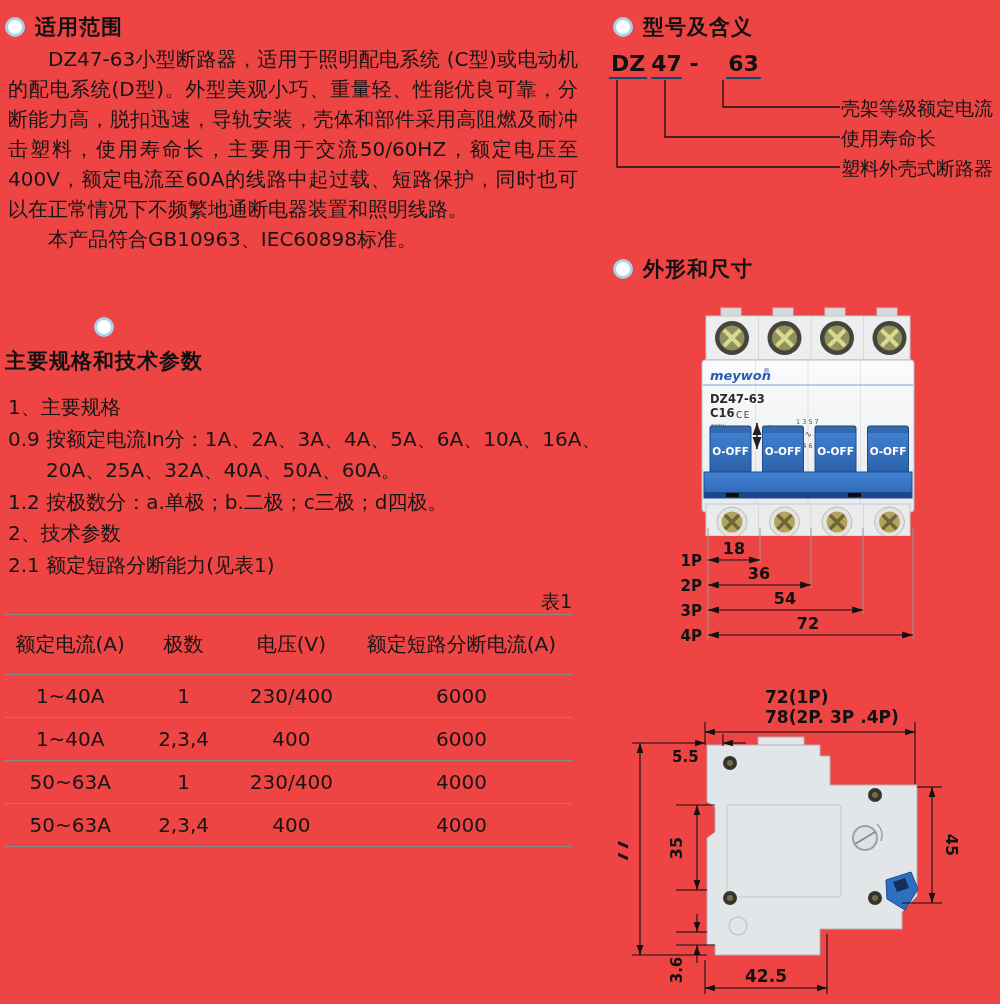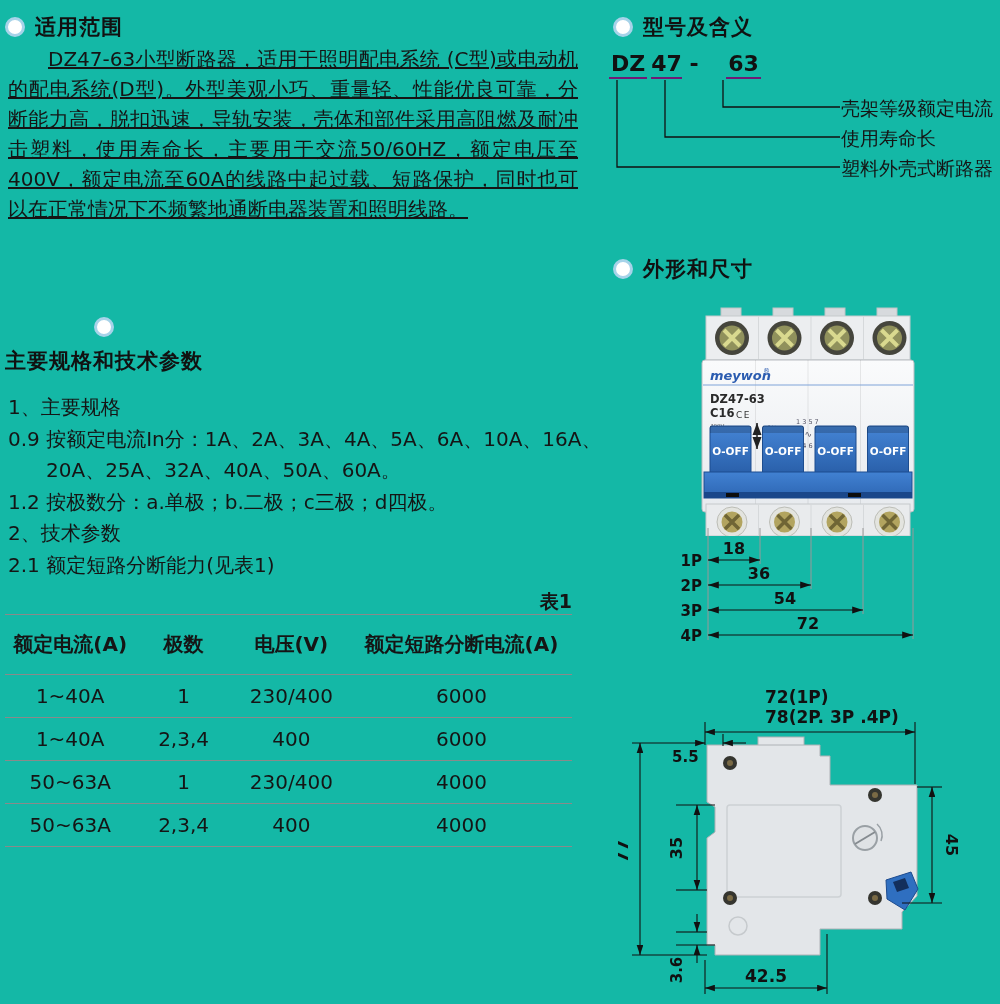--- a/index.html
+++ b/index.html
@@ -1,52 +1,53 @@
 <!DOCTYPE html>
 <html><head>
 <meta charset="utf-8">
 <style>
   html,body{margin:0;padding:0;background:#ffffff;}
   body{font-family:"DejaVu Sans","Liberation Sans",sans-serif;color:#151515;}
-  .page{position:relative;width:1000px;height:1004px;background:#14b8a6;overflow:hidden;}
+  .page{position:relative;width:1000px;height:1004px;background:#ef4444;overflow:hidden;}
   .abs{position:absolute;}
   
   .hdr{position:absolute;display:flex;align-items:center;gap:10px;}
   .ring{width:20px;height:20px;border:3px solid #a7d3e9;border-radius:50%;box-sizing:border-box;background:#fff;flex:0 0 auto;}
   .hdr-t{font-size:21px;font-weight:bold;color:#111;letter-spacing:1px;}
   
   .para{position:absolute;left:8px;top:44px;width:570px;}
-  .para p{margin:0;font-size:20px;line-height:30px;text-indent:2em;text-align:justify;text-decoration:underline;}
+  .para p{margin:0;font-size:20px;line-height:30px;text-indent:2em;text-align:justify;}
   
   .speclist{position:absolute;left:8px;top:352px;width:575px;font-size:20px;margin-top:40px;}
   .speclist div{line-height:31.5px;white-space:nowrap;}
   .speclist .cont{padding-left:38px;}
   
-  .tcaption{position:absolute;left:5px;top:589px;width:567px;text-align:right;font-size:19px;font-weight:700;}
+  .tcaption{position:absolute;left:5px;top:589px;width:567px;text-align:right;font-size:19px;font-weight:400;}
   table.dtable{position:absolute;left:5px;top:614px;width:567px;border-collapse:collapse;font-size:20px;border-top:1px solid #8a8a8a;}
-  table.dtable th{font-weight:700;height:57px;border-bottom:1px solid #8a8a8a;}
+  table.dtable th{font-weight:400;height:57px;border-bottom:1px solid #8a8a8a;}
   table.dtable td{height:40px;border-bottom:1px solid #8a8a8a;text-align:center;}
   
-  .mp{position:absolute;font-size:22px;font-weight:bold;color:#111;text-align:center;height:26px;border-bottom:2px solid #701a75;}
+  .mp{position:absolute;font-size:22px;font-weight:bold;color:#111;text-align:center;height:26px;border-bottom:2px solid #0c4a6e;}
   .mp.nb{border-bottom:none;}
   .mlabel{position:absolute;left:841px;font-size:19px;white-space:nowrap;}
   svg text{font-family:"DejaVu Sans","Liberation Sans",sans-serif;}
   .dimtxt{font-weight:600;fill:#111;}
 </style>
 </head>
 <body>
 
 <div class="page">
 
   <div class="hdr" style="left:5px;top:13px;">
     <span class="ring"></span>
     <span class="hdr-t">适用范围</span>
   </div>
   <div class="para">
     <p>DZ47-63小型断路器，适用于照明配电系统 (C型)或电动机的配电系统(D型)。外型美观小巧、重量轻、性能优良可靠，分断能力高，脱扣迅速，导轨安装，壳体和部件采用高阻燃及耐冲击塑料，使用寿命长，主要用于交流50/60HZ，额定电压至400V，额定电流至60A的线路中起过载、短路保护，同时也可以在正常情况下不频繁地通断电器装置和照明线路。</p>
+    <p>本产品符合GB10963、IEC60898标准。</p>
   </div>
 
   <div class="hdr" style="left:5px;top:317px;flex-direction:column;">
     <span class="ring"></span>
     <span class="hdr-t">主要规格和技术参数</span>
   </div>
   <div class="speclist">
     <div>1、主要规格</div>
     <div>0.9 按额定电流In分：1A、2A、3A、4A、5A、6A、10A、16A、</div>
     <div class="cont">20A、25A、32A、40A、50A、60A。</div>

